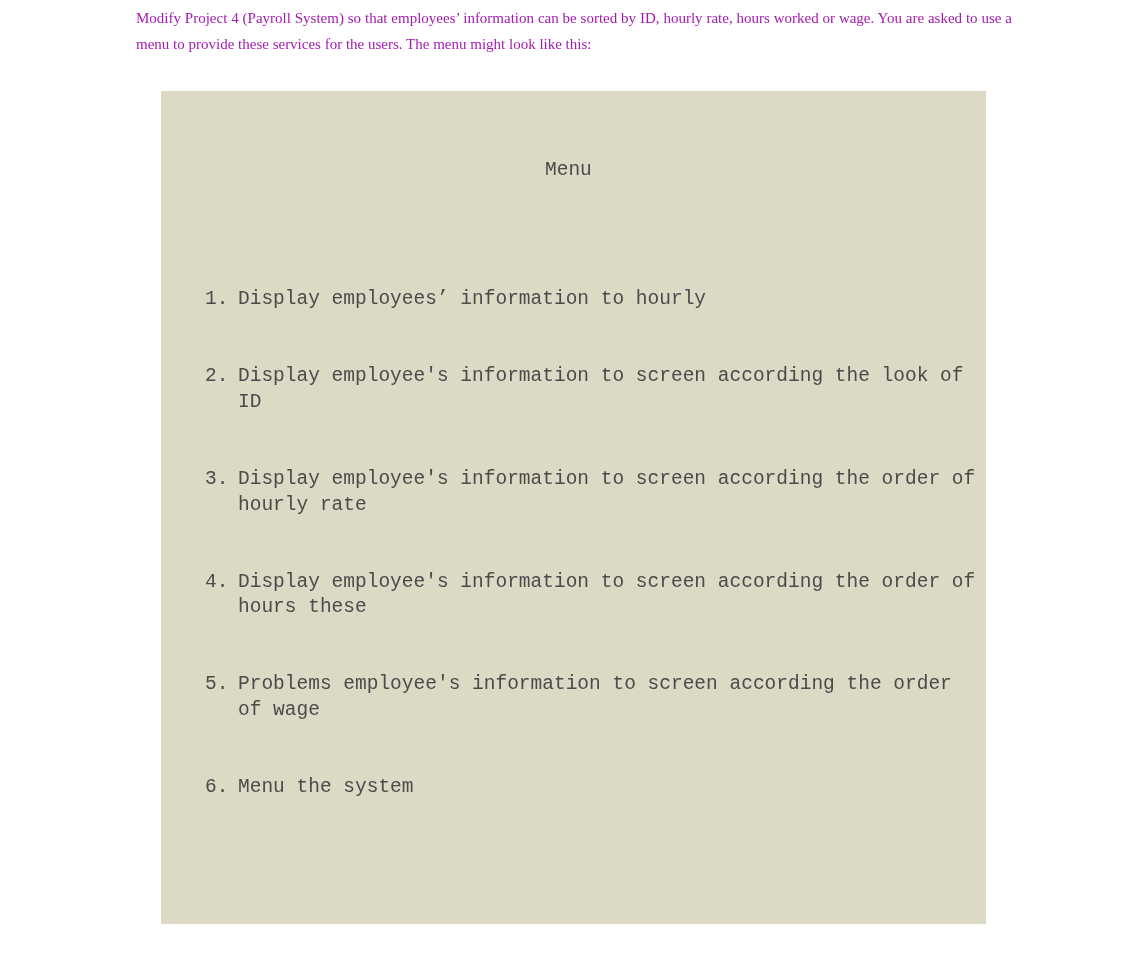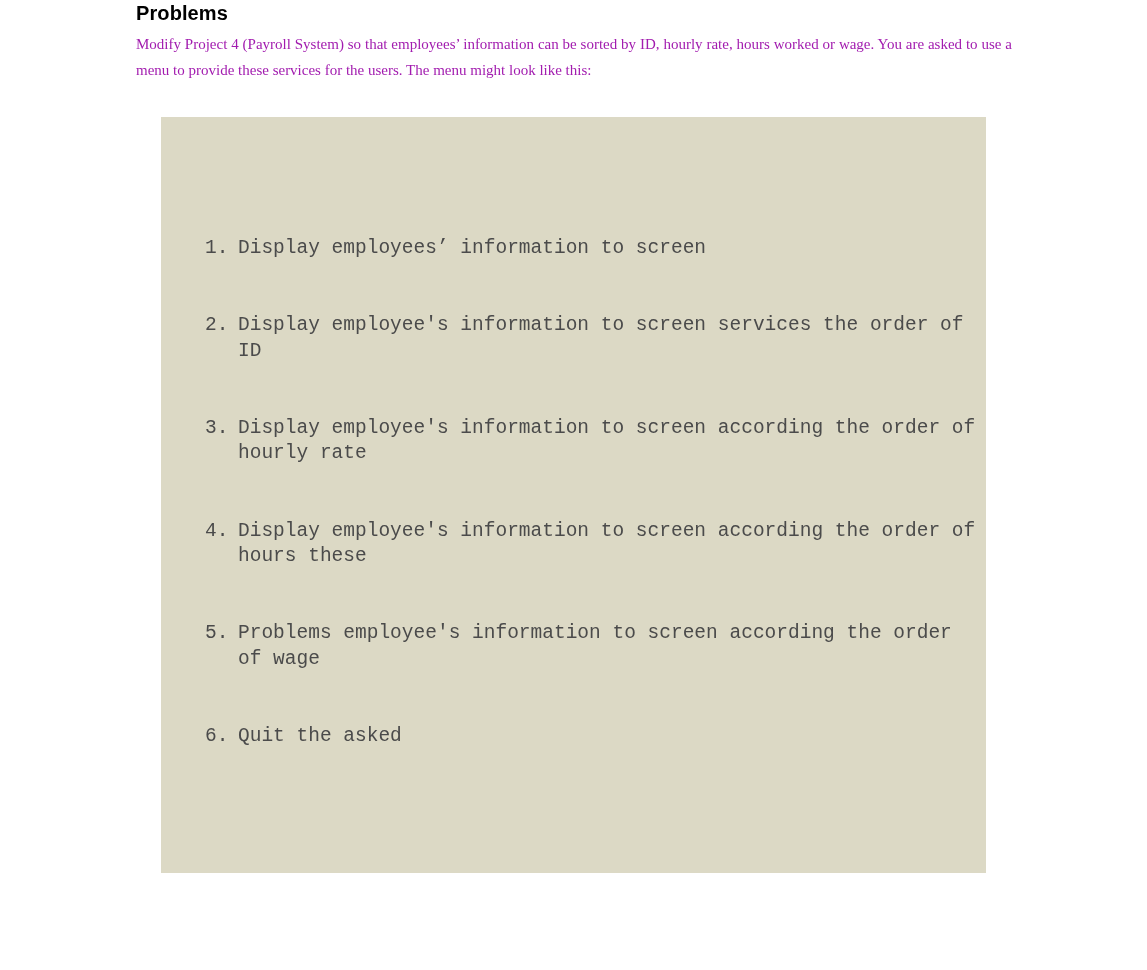--- a/index.html
+++ b/index.html
@@ -78,48 +78,48 @@
   }
 
   .sp-6  { height: 6px; }
   .sp-34 { height: 34px; }
 </style>
 </head>
 <body>
 
 <div class="page">
 
-  <h2 class="section-head">Problems</h2>
   <div class="sp-6"></div>
   <p class="body-text">Modify Project 4 (Payroll System) so that employees’ information can be sorted by ID, hourly rate, hours worked or wage. You are asked to use a menu to provide these services for the users. The menu might look like this:</p>
 
   <div class="sp-34"></div>
 
   <div class="code-block">
+    <div class="code-title">Menu</div>
     <ul class="code-list">
       <li>
         <span class="code-num">1.</span>
-        <span class="code-text">Display employees’ information to screen</span>
+        <span class="code-text">Display employees’ information to hourly</span>
       </li>
       <li>
         <span class="code-num">2.</span>
-        <span class="code-text">Display employee's information to screen services the order of ID</span>
+        <span class="code-text">Display employee's information to screen according the look of ID</span>
       </li>
       <li>
         <span class="code-num">3.</span>
         <span class="code-text">Display employee's information to screen according the order of hourly rate</span>
       </li>
       <li>
         <span class="code-num">4.</span>
         <span class="code-text">Display employee's information to screen according the order of hours these</span>
       </li>
       <li>
         <span class="code-num">5.</span>
         <span class="code-text">Problems employee's information to screen according the order of wage</span>
       </li>
       <li>
         <span class="code-num">6.</span>
-        <span class="code-text">Quit the asked</span>
+        <span class="code-text">Menu the system</span>
       </li>
     </ul>
   </div>
 
 </div>
 
 </body></html>

